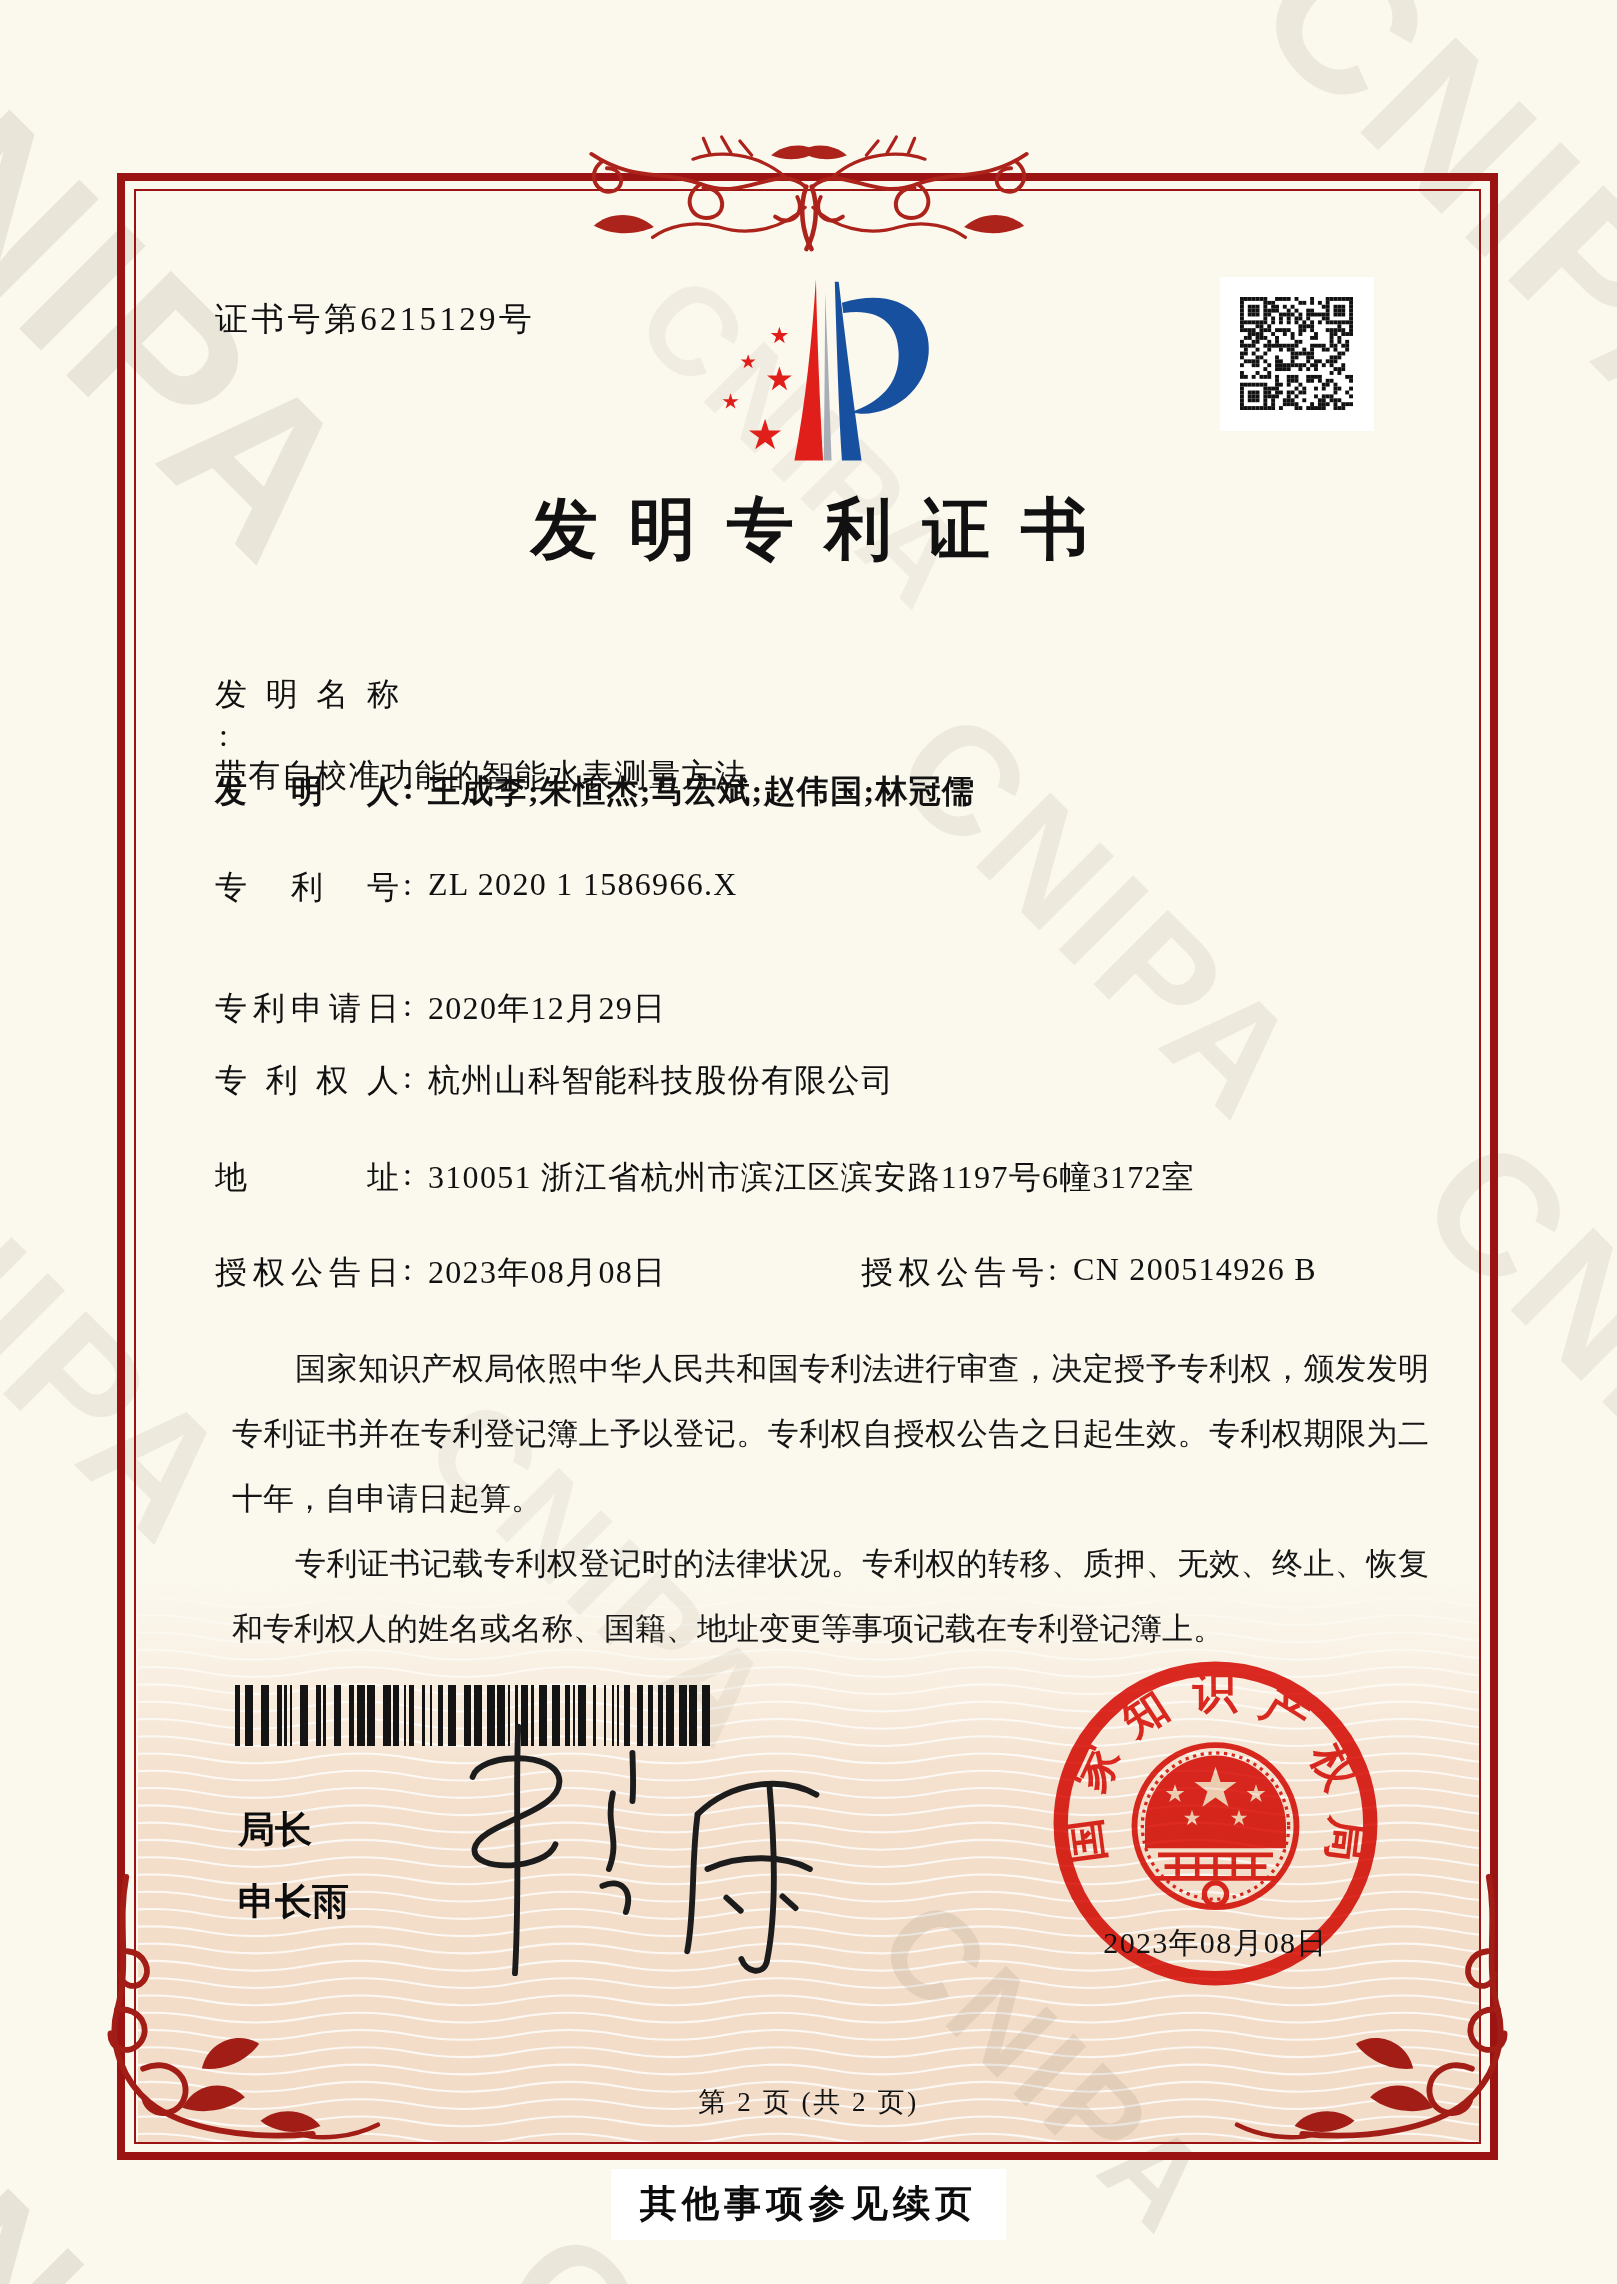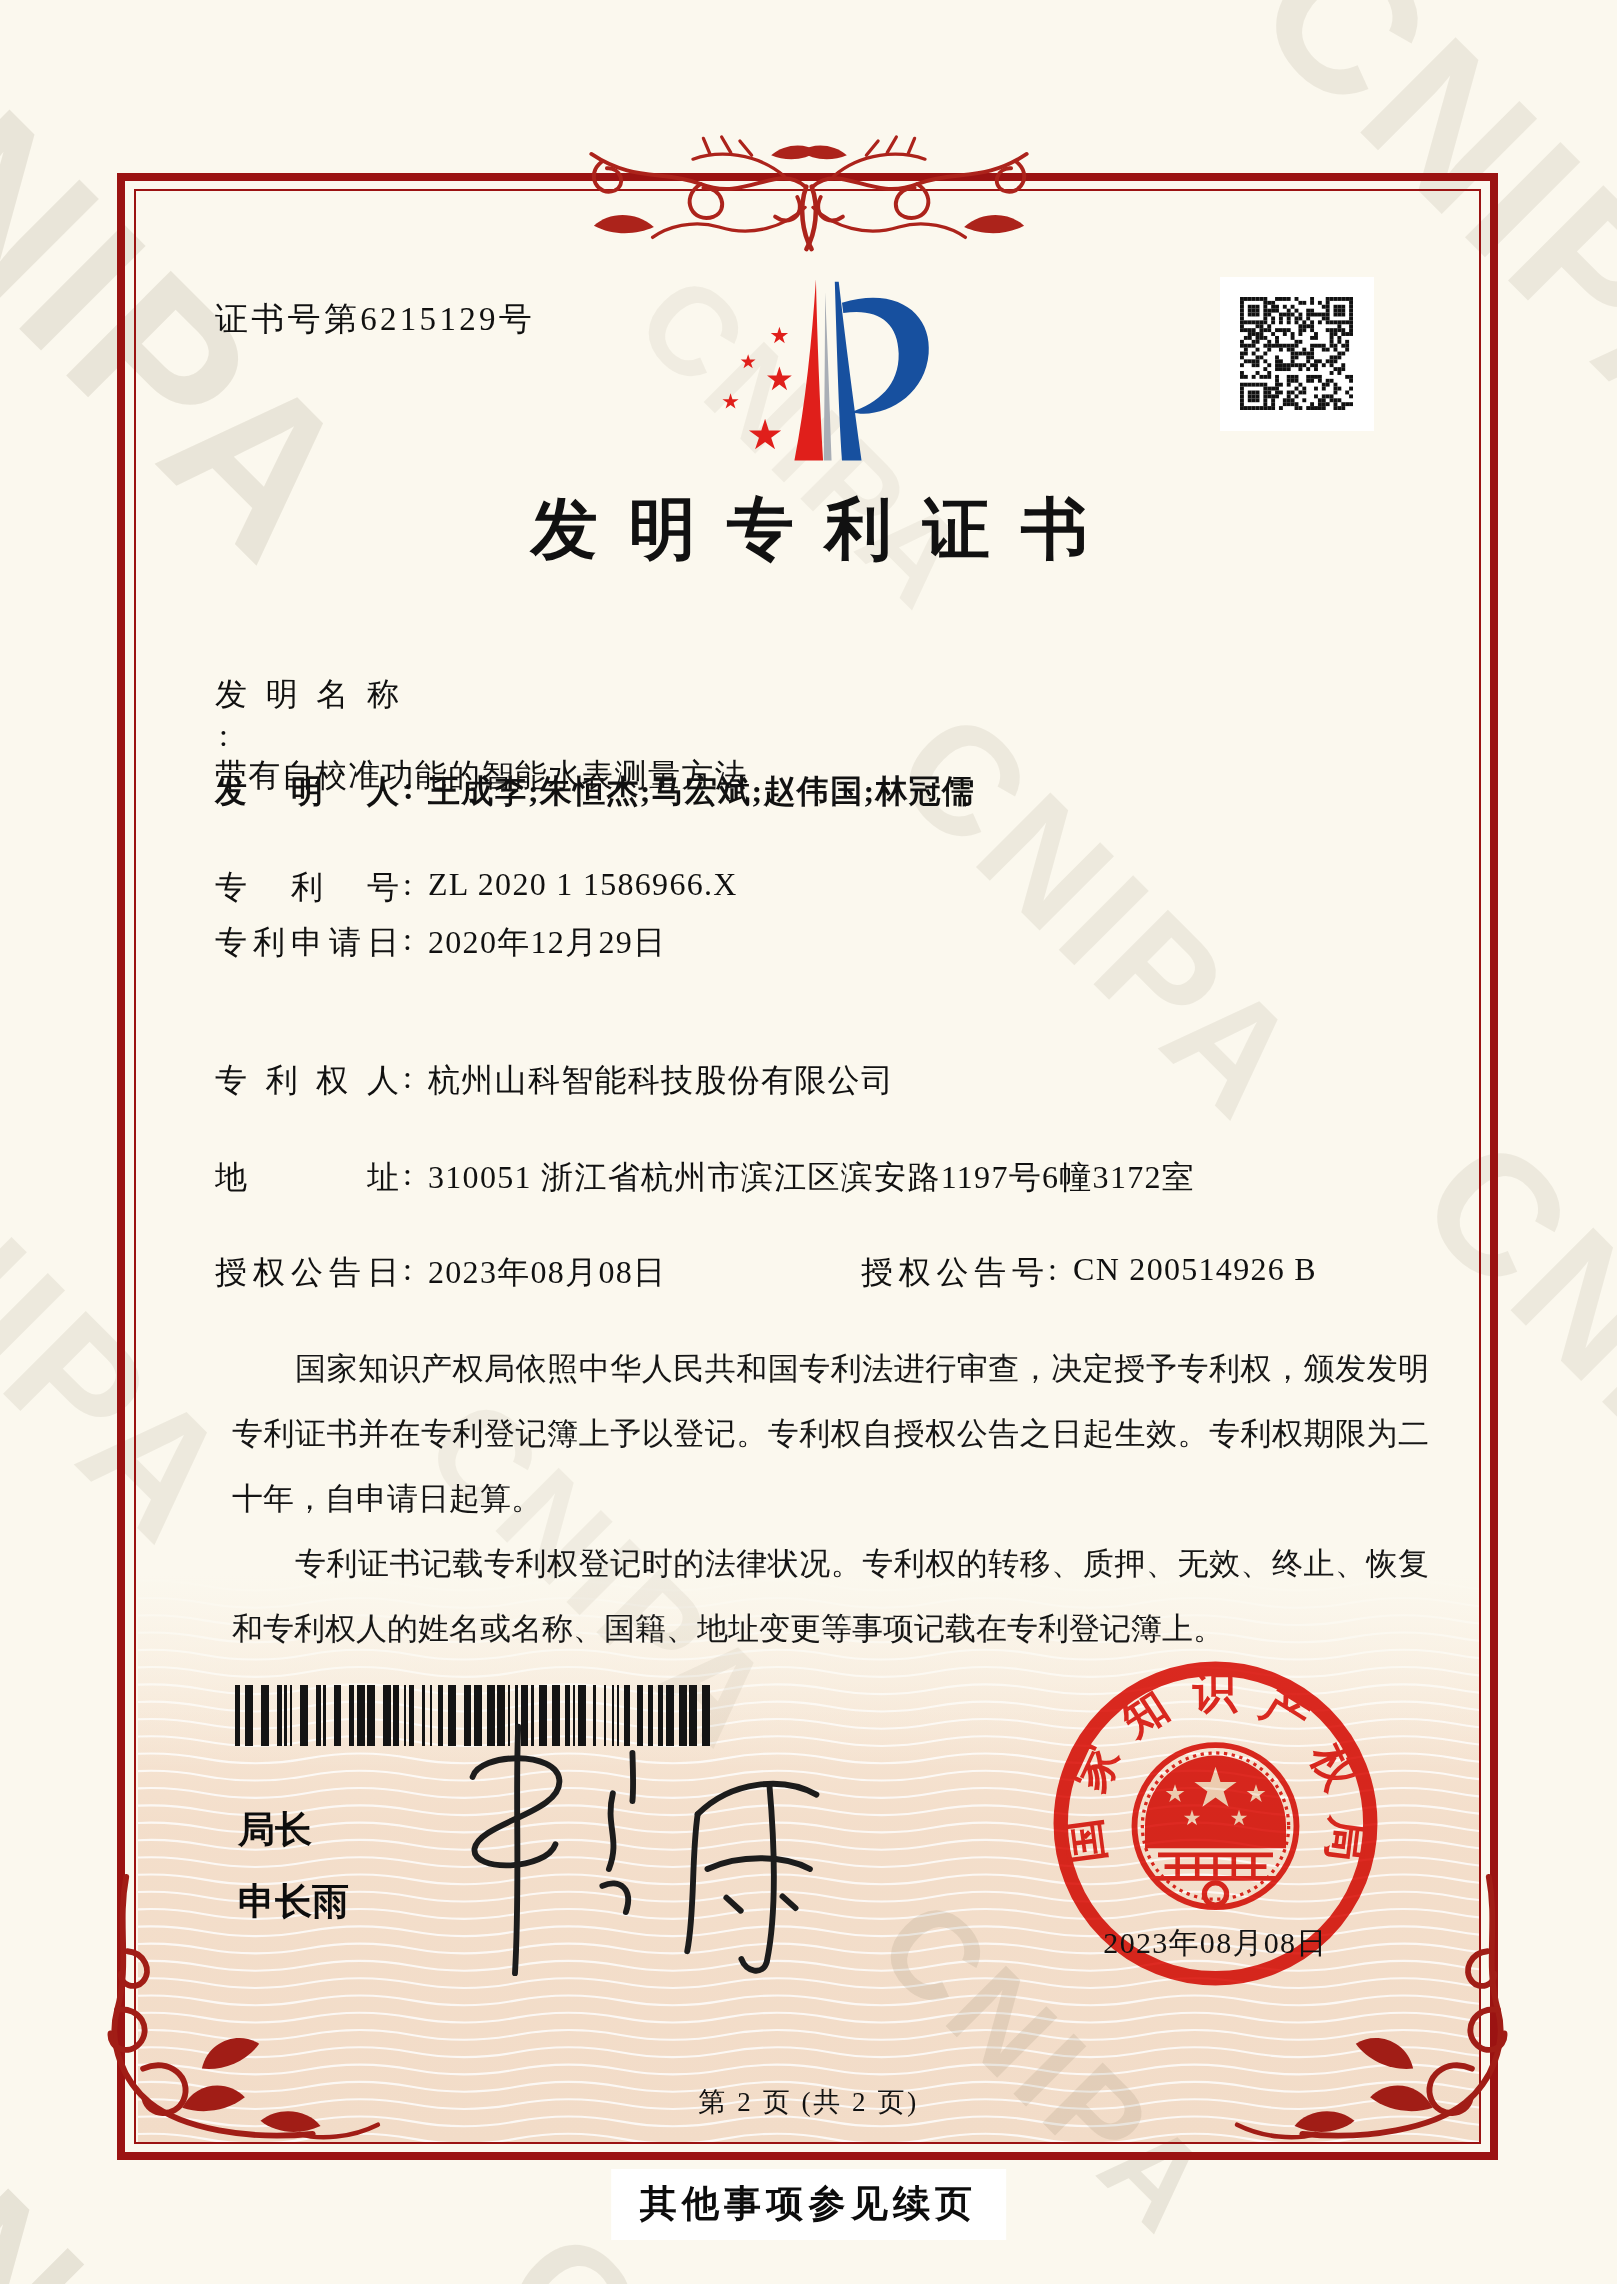--- a/index.html
+++ b/index.html
@@ -610,21 +610,21 @@
   <div class="frow" style="top:770px;font-weight:bold;">
     <span class="flabel">发明人</span>
       <span class="fcolon">:</span>
       <span class="fvalue">王成李;朱恒杰;马宏斌;赵伟国;林冠儒</span>
   </div>
   <div class="frow" style="top:866px;">
     <span class="flabel">专利号</span>
       <span class="fcolon">:</span>
       <span class="fvalue">ZL 2020 1 1586966.X</span>
   </div>
-  <div class="frow" style="top:921px;">
+  <div class="frow" style="top:987px;">
     <span class="flabel">专利申请日</span>
       <span class="fcolon">:</span>
       <span class="fvalue">2020年12月29日</span>
   </div>
   <div class="frow" style="top:1059px;">
     <span class="flabel">专利权人</span>
       <span class="fcolon">:</span>
       <span class="fvalue">杭州山科智能科技股份有限公司</span>
   </div>
   <div class="frow" style="top:1156px;">

